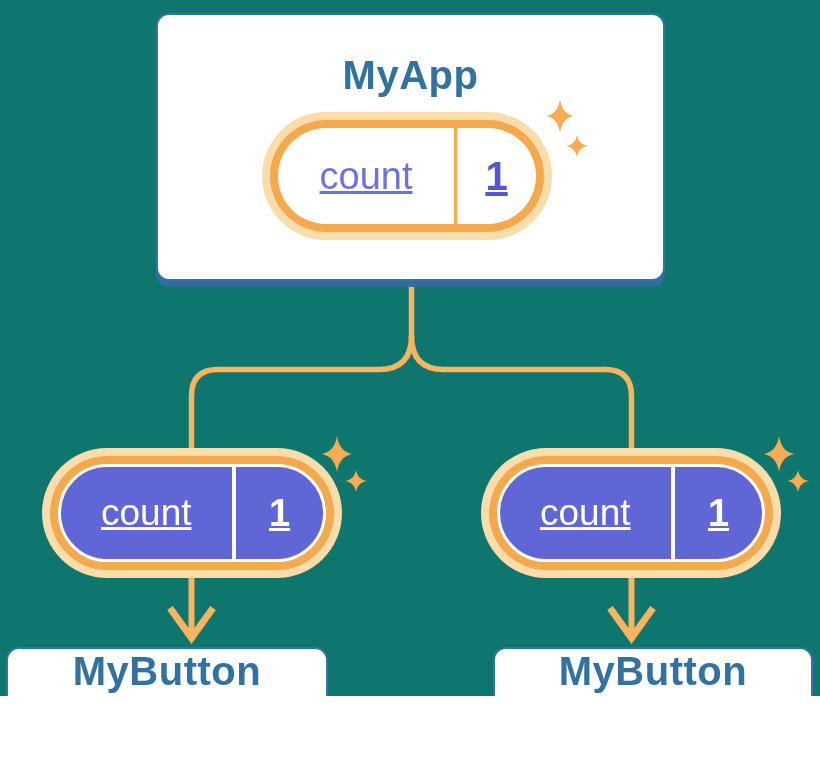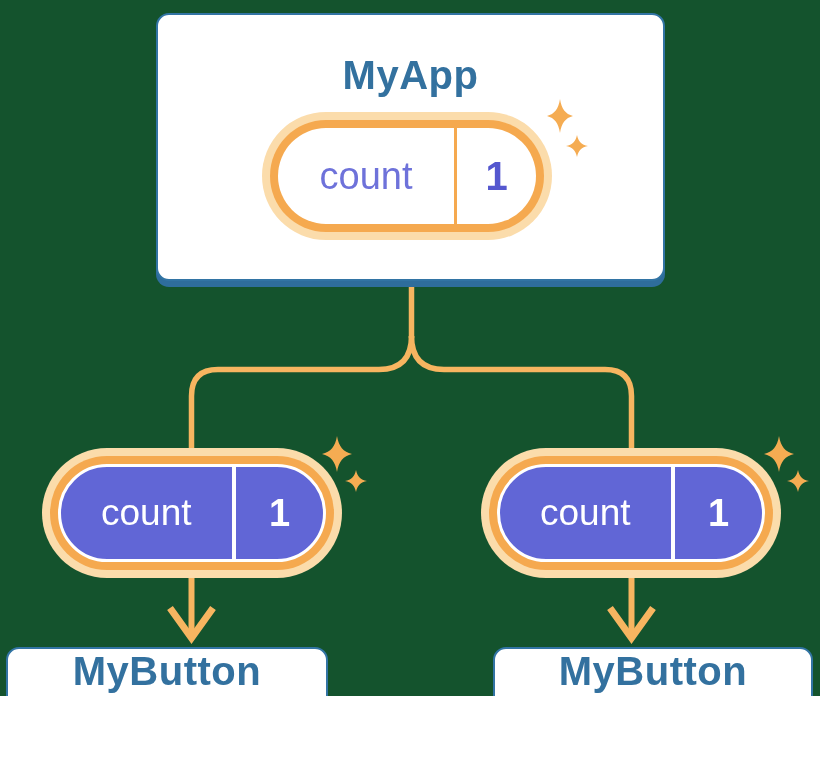--- a/index.html
+++ b/index.html
@@ -1,17 +1,17 @@
 <!DOCTYPE html>
 <html><head>
 <meta charset="utf-8">
 <style>
   html,body{margin:0;padding:0;background:#ffffff;}
   .canvas{
-    position:relative;width:820px;height:696px;background:#14532d;overflow:hidden;
+    position:relative;width:820px;height:696px;background:#0f766e;overflow:hidden;
     font-family:"Liberation Sans","DejaVu Sans",sans-serif;
   }
   
   .card{
     position:absolute;box-sizing:border-box;background:#ffffff;
     border:2.5px solid #3274A4;border-radius:13px;
     box-shadow:0 6px 0 #2E6D9C;
   }
   .card-myapp{left:156px;top:13px;width:509px;height:268px;}
   .card-btn{display:flex;align-items:flex-start;justify-content:center;}
@@ -22,21 +22,21 @@
   
   .pill{
     position:absolute;box-sizing:border-box;border-radius:999px;
     display:flex;align-items:stretch;overflow:hidden;
     box-shadow:0 0 0 8px #F5A94F,0 0 0 16px #FBDCAB;
   }
   .pill-root{left:278px;top:128px;width:258px;height:96px;background:#ffffff;}
   .pill-child{width:268px;height:98px;top:464px;background:#6166D6;border:3px solid #ffffff;}
   .pill-child-left{left:58px;}
   .pill-child-right{left:497px;}
-  .cell{display:flex;align-items:center;justify-content:center;}
+  .cell{display:flex;align-items:center;justify-content:center;text-decoration:underline;}
   .cell-label{flex:1;}
   .pill-root .cell-value{width:79px;}
   .pill-child .cell-value{width:87px;}
   .divider-root{width:3px;background:#F5A94F;}
   .divider-child{width:4.5px;background:#ffffff;}
   .pill-root .state-name{color:#6E72DA;font-size:38px;font-weight:400;}
   .pill-root .state-value{color:#5457CF;font-size:40px;font-weight:700;}
   .pill-child .state-name{color:#ffffff;font-size:37px;font-weight:400;}
   .pill-child .state-value{color:#ffffff;font-size:38px;font-weight:700;}
   

